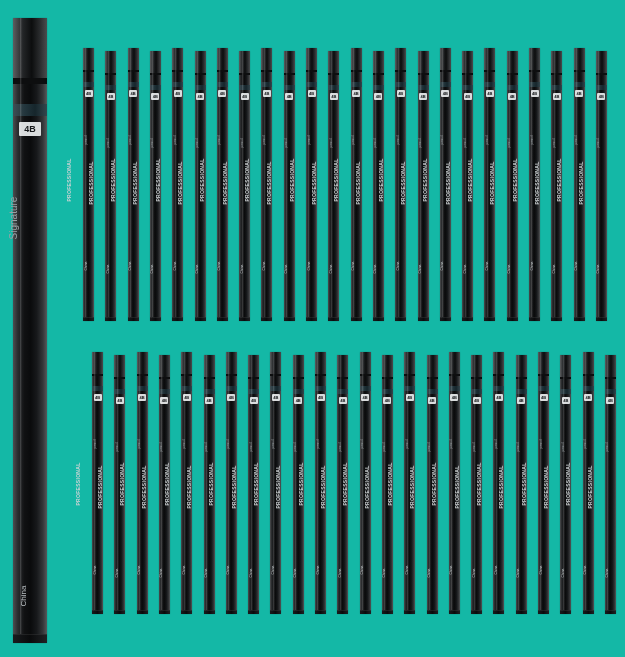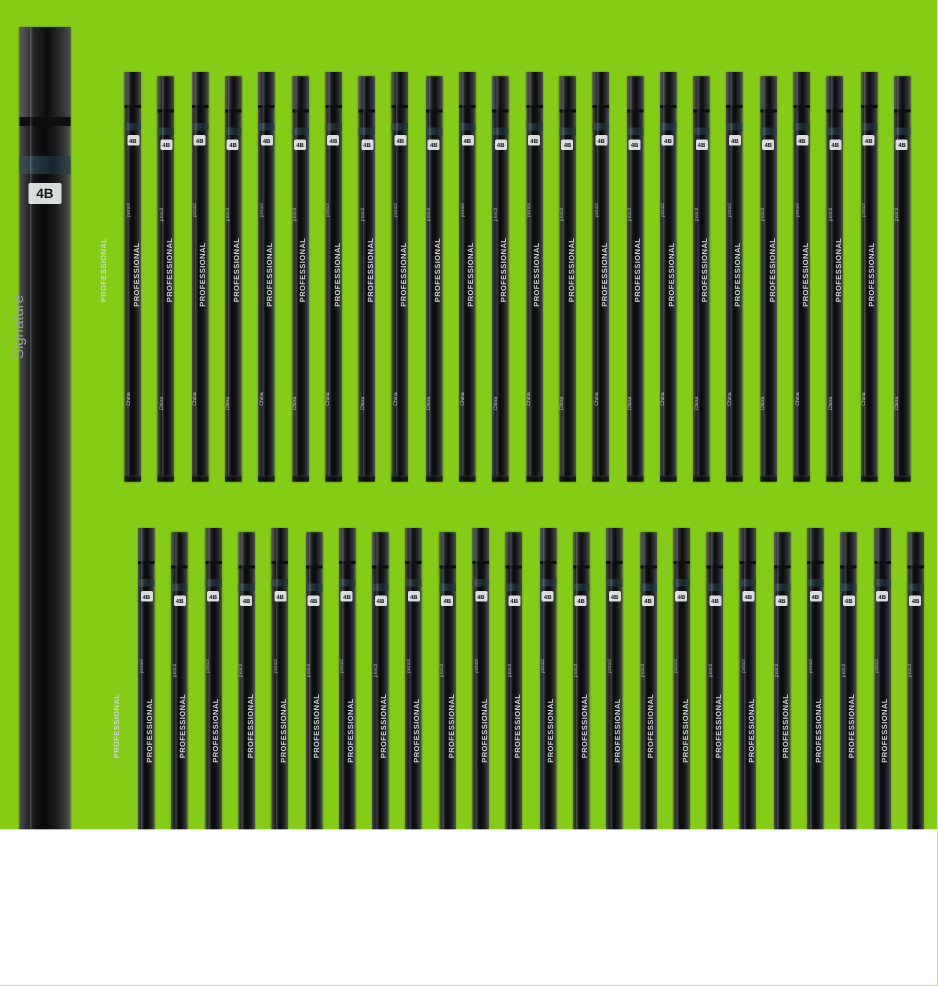--- a/index.html
+++ b/index.html
@@ -6,22 +6,22 @@
     margin: 0;
     padding: 0;
     background: #ffffff;
   }
   body {
     font-family: "Liberation Sans", sans-serif;
   }
   #scene {
     position: relative;
     width: 625px;
-    height: 553px;
-    background: #84cc16;
+    height: 657px;
+    background: #14b8a6;
     overflow: hidden;
   }
 
   
   .pencil {
     position: absolute;
     box-sizing: border-box;
     border-radius: 1px;
     background: linear-gradient(to right,
         #4c4e50 0%,

